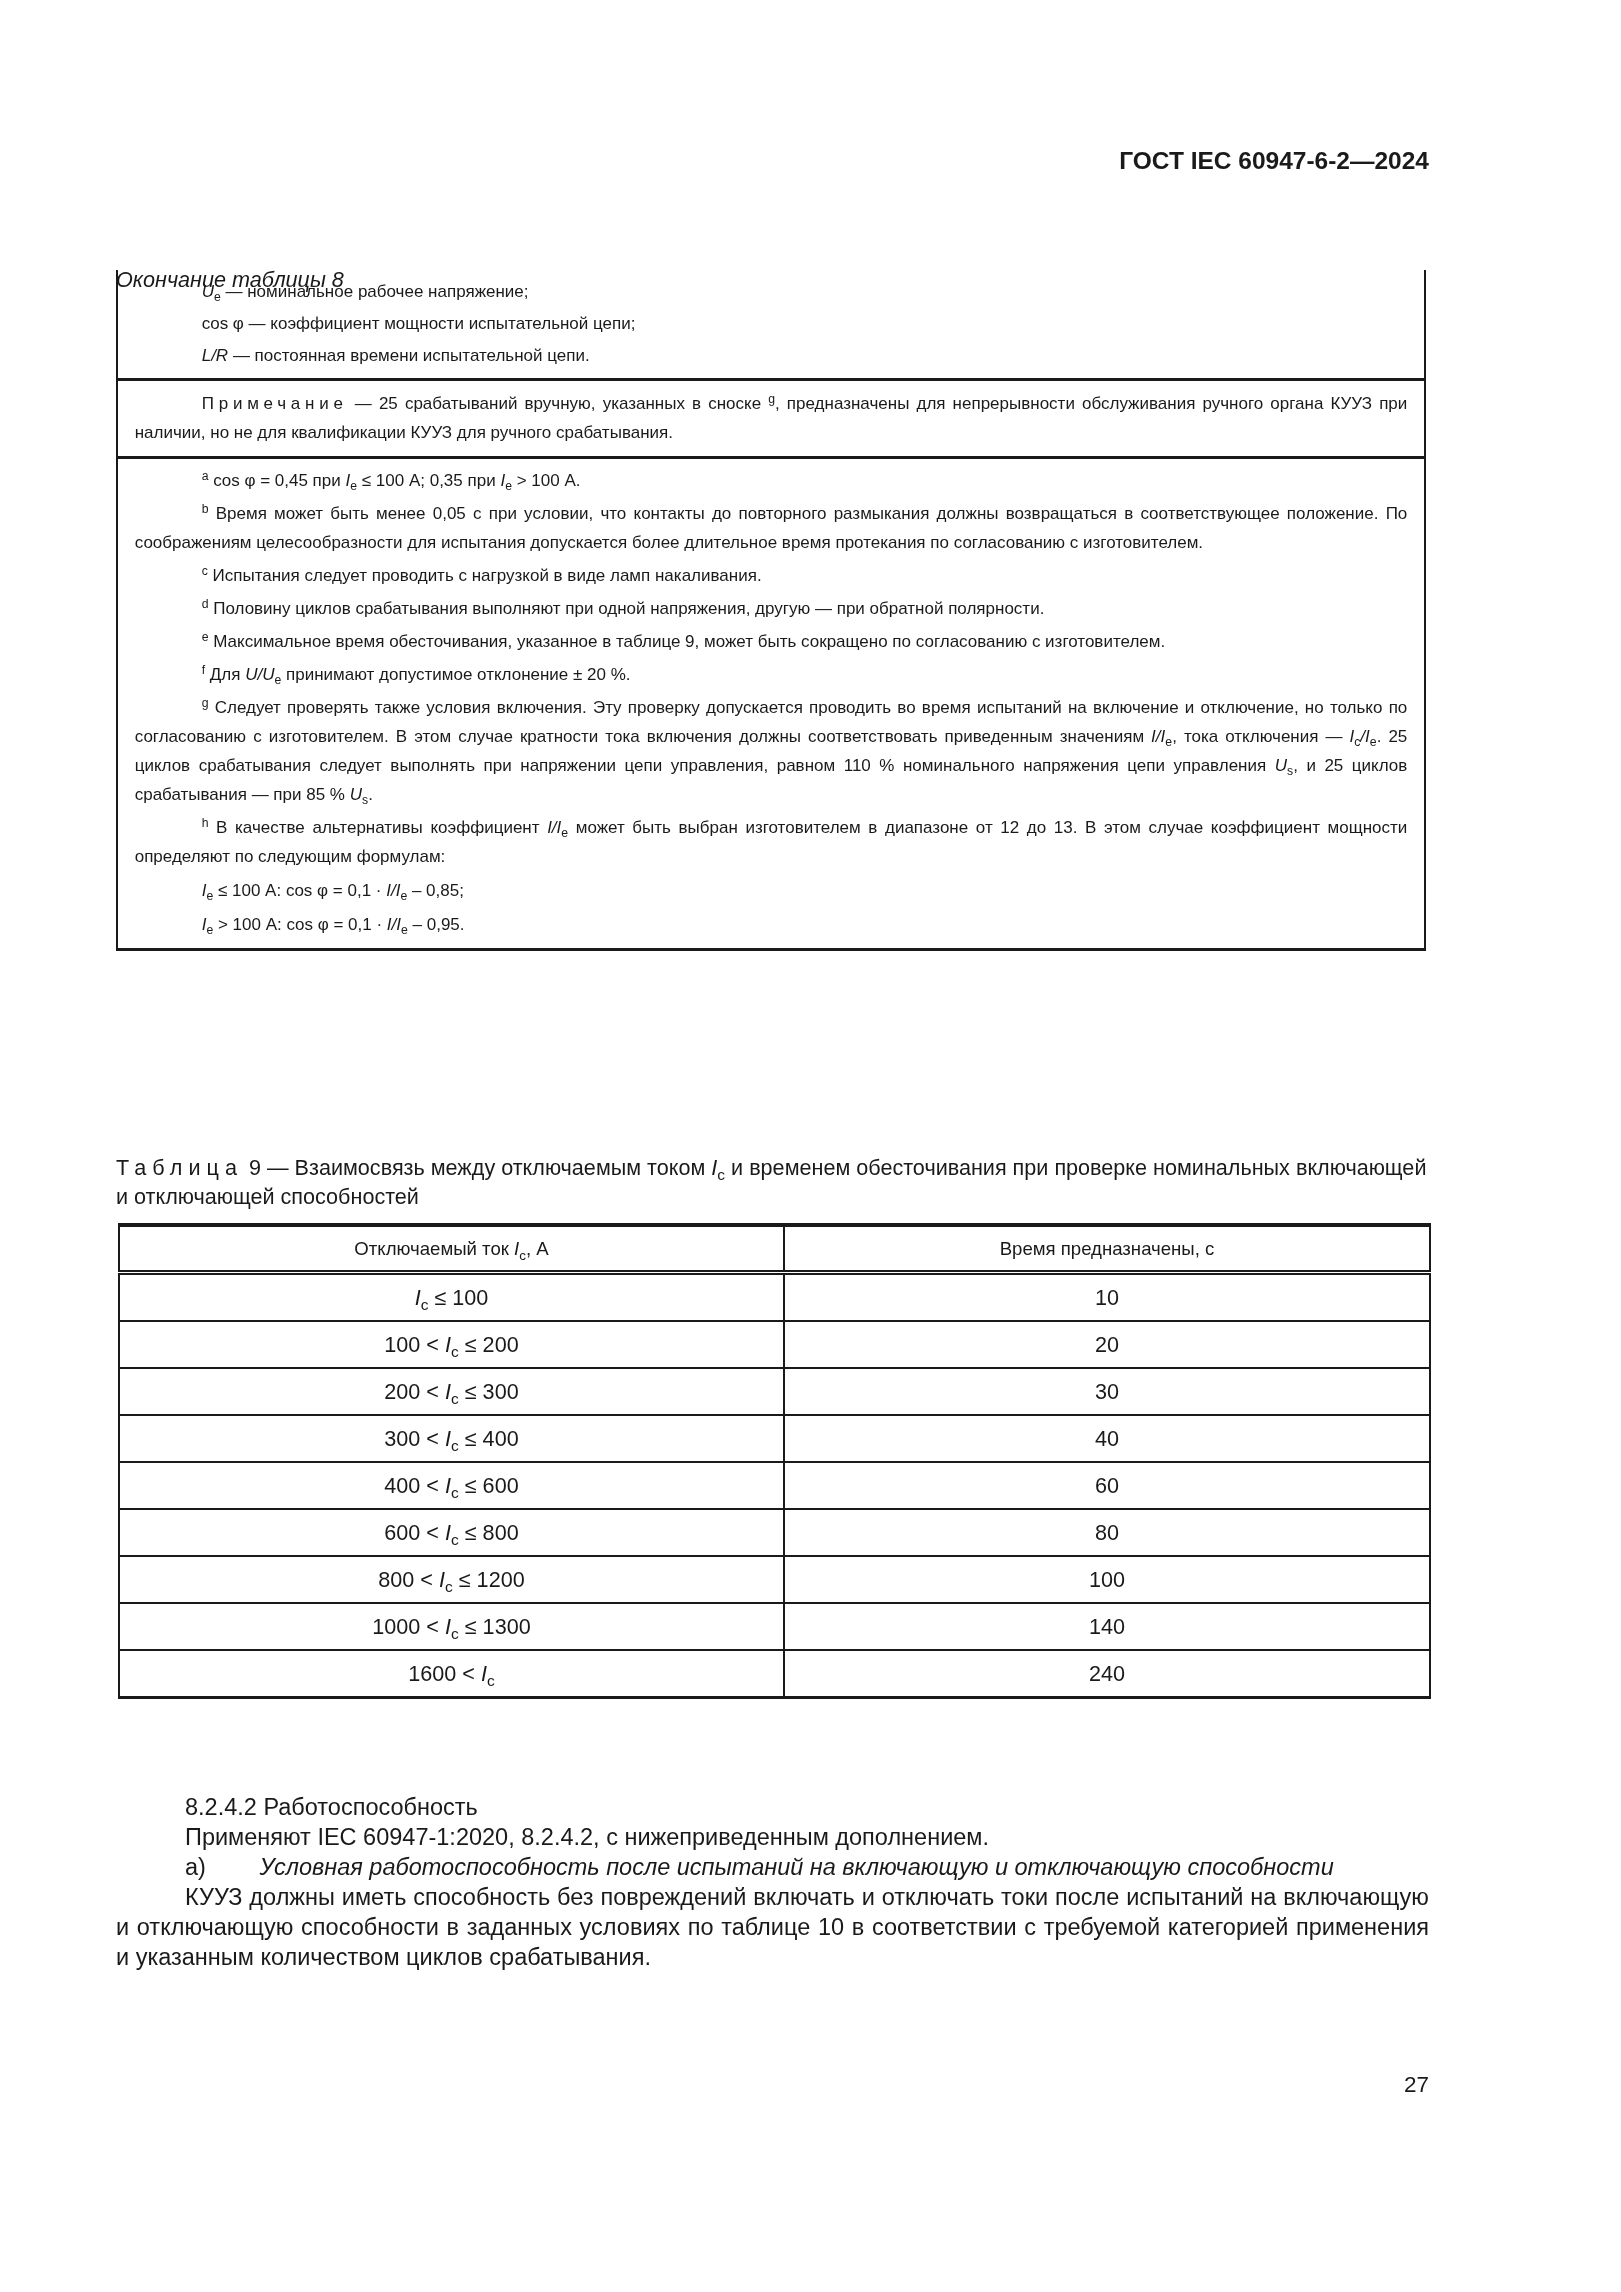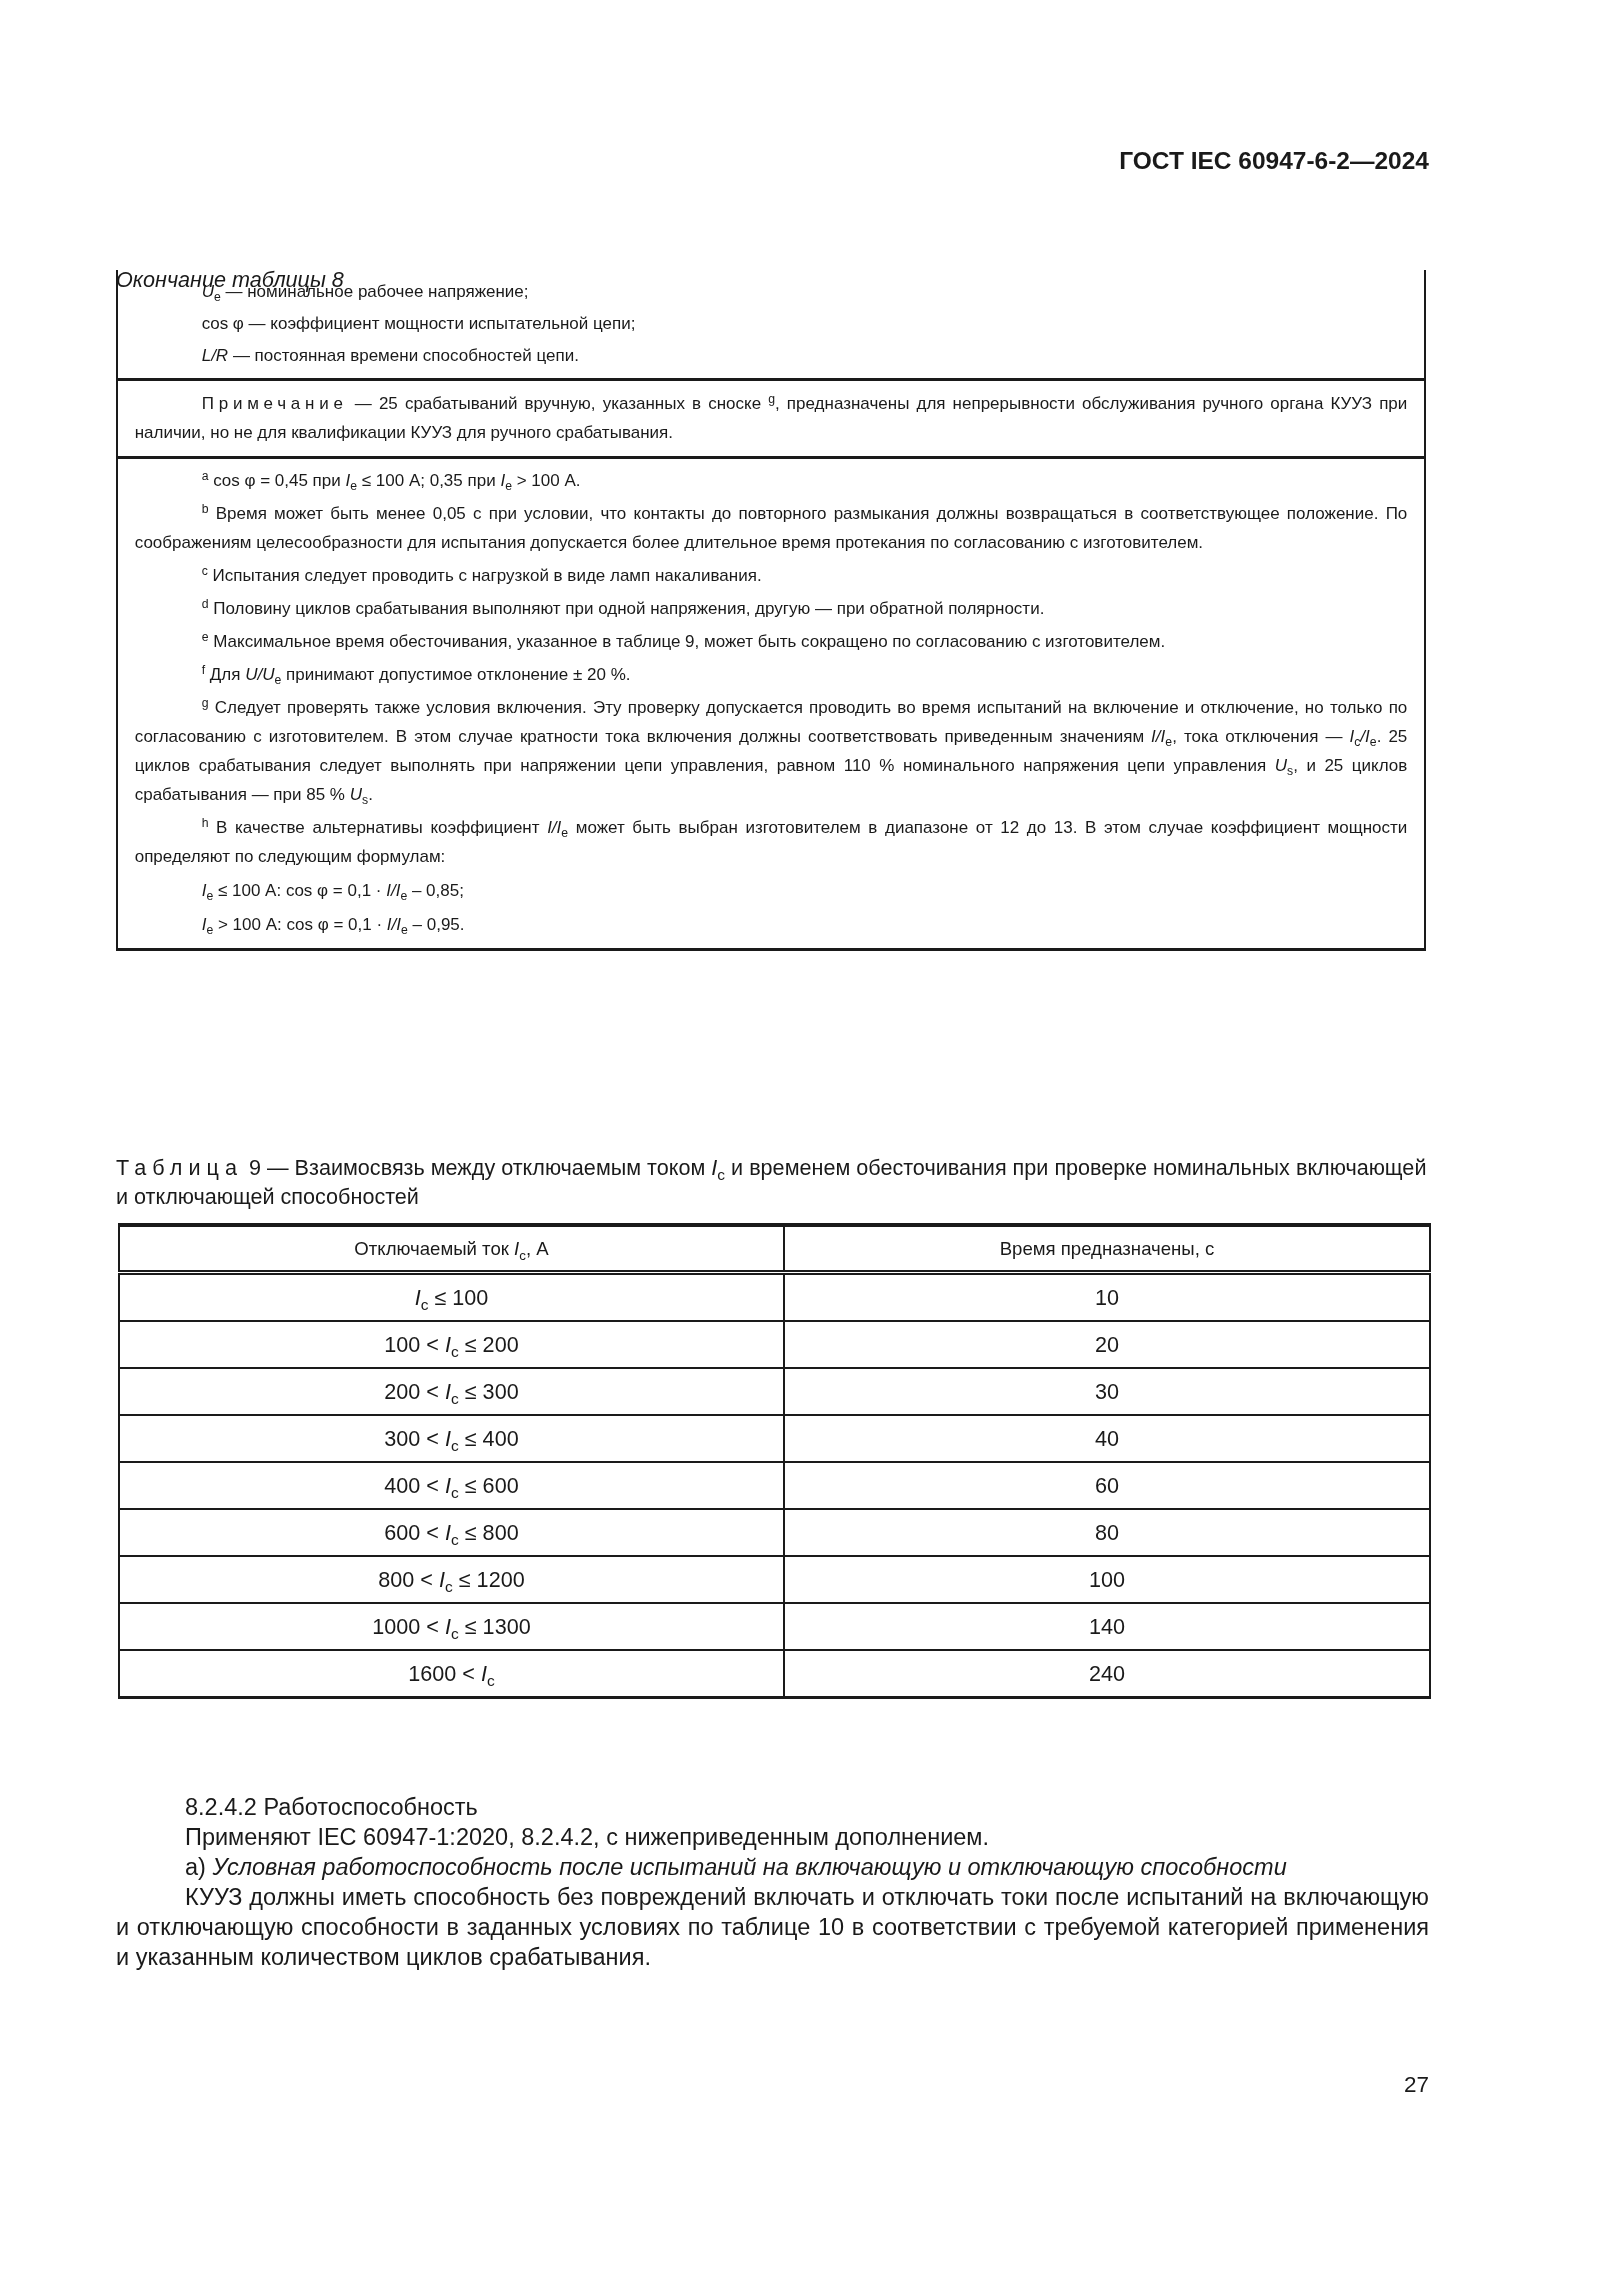--- a/index.html
+++ b/index.html
@@ -30,34 +30,34 @@
   .t9 { left:118px; top:1223px; width:1313px; border-collapse:collapse; font-size:21.6px; }
   .t9 table { width:100%; border-collapse:collapse; }
   .t9 th, .t9 td { border-left:2.9px solid #1a1a1a; border-right:2.9px solid #1a1a1a; text-align:center; padding:0; }
   .t9 th { font-weight:normal; font-size:18.6px; height:43px; border-top:4.9px solid #1a1a1a; border-bottom:2.9px double #1a1a1a; border-bottom-width:5.9px; }
   .t9 td { height:45px; border-bottom:2.9px solid #1a1a1a; }
   .t9 tr.last td { border-bottom:3.9px solid #1a1a1a; }
   .t9 .c1 { width:663px; }
   
   .body { left:116px; top:1792px; width:1313px; font-size:23.5px; line-height:30px; }
   .body p { margin:0; text-indent:69px; text-align:justify; }
-  .body .ital { font-style:italic; }
+  .body .ital { font-style:italic;margin-left:47px; }
   .pnum { left:1372px; width:57px; top:2072px; text-align:right; font-size:22.5px; }
 </style>
 </head>
 <body>
 
 <div class="abs doc-code">ГОСТ IEC 60947-6-2—2024</div>
 <div class="abs cont-label">Окончание таблицы 8</div>
 
 <div class="abs t8">
   <div class="sec defs">
     <div class="line"><i class="v">U</i><sub>e</sub><span> — номинальное рабочее напряжение;</span></div>
     <div class="line"><span>cos φ</span><span> — коэффициент мощности испытательной цепи;</span></div>
-    <div class="line"><i class="v">L/R</i><span> — постоянная времени способностей цепи.</span></div>
+    <div class="line"><i class="v">L/R</i><span> — постоянная времени испытательной цепи.</span></div>
   </div>
   <div class="sec note">
     <div class="line indent" style="text-align:justify;"><span class="spaced">Примечание</span><span> — 25 срабатываний вручную, указанных в сноске </span><sup>g</sup><span>, предназначены для непрерывности обслуживания ручного органа КУУЗ при наличии, но не для квалификации КУУЗ для ручного срабатывания.</span></div>
   </div>
   <div class="sec fn">
     <p><sup>a</sup><span> cos φ = 0,45 при </span><i class="v">I</i><sub>e</sub><span> ≤ 100 А; 0,35 при </span><i class="v">I</i><sub>e</sub><span> &gt; 100 А.</span></p>
     <p><sup>b</sup><span> Время может быть менее 0,05  с при условии, что контакты до повторного размыкания должны возвращаться в соответствующее положение. По соображениям целесообразности для испытания допускается более длительное время протекания по согласованию с изготовителем.</span></p>
     <p><sup>c</sup><span> Испытания следует проводить с нагрузкой в виде ламп накаливания.</span></p>
     <p><sup>d</sup><span> Половину циклов срабатывания выполняют при одной напряжения, другую — при обратной полярности.</span></p>
     <p><sup>e</sup><span> Максимальное время обесточивания, указанное в таблице 9, может быть сокращено по согласованию с изготовителем.</span></p>

